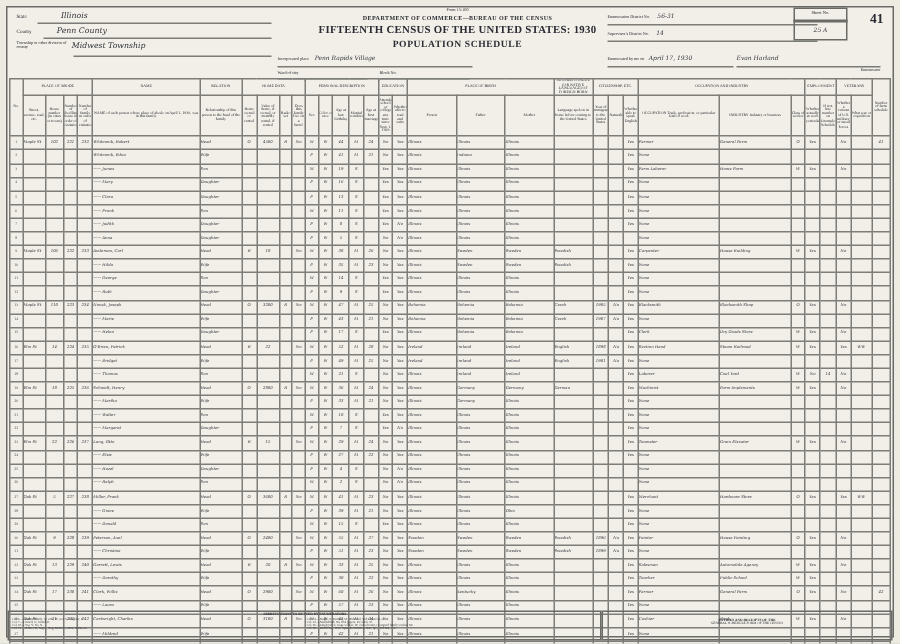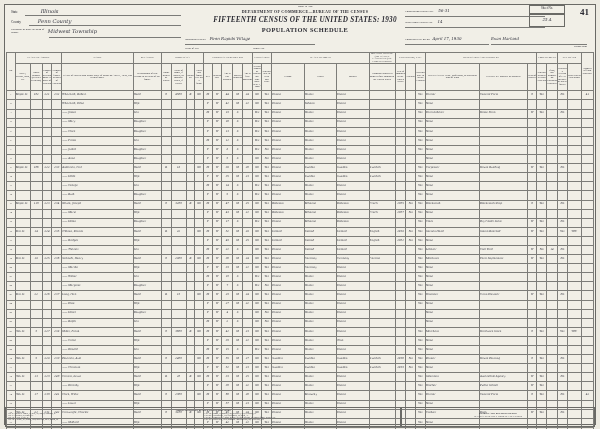--- a/index.html
+++ b/index.html
@@ -68,21 +68,21 @@
 </style>
 </head>
 <body>
 
 <div id="sheet">
   <div class="page-frame"></div>
 
   <div class="hdr">
     <div class="ctr t-tiny" style="left:230px;top:0px;width:140px;">Form 15-100</div>
     <div class="ctr t-dept" style="left:180px;top:4px;width:240px;">DEPARTMENT OF COMMERCE—BUREAU OF THE CENSUS</div>
-    <div class="ctr t-15th" style="left:160px;top:11px;width:280px;font-style:italic;">FIFTEENTH CENSUS OF THE UNITED STATES: 1930</div>
+    <div class="ctr t-15th" style="left:160px;top:11px;width:280px;">FIFTEENTH CENSUS OF THE UNITED STATES: 1930</div>
     <div class="ctr t-pop" style="left:180px;top:21px;width:240px;">POPULATION SCHEDULE</div>
 
     <div class="lblrow" style="left:6px;top:3px;width:170px;">
       <span>State</span>
       <span class="hw" style="margin-left:22px;">Illinois</span>
       <div class="line" style="position:absolute;left:14px;right:0;top:7px;"></div>
     </div>
     <div class="lblrow" style="left:6px;top:13px;width:170px;">
       <span>County</span>
       <span class="hw" style="margin-left:16px;">Penn County</span>

